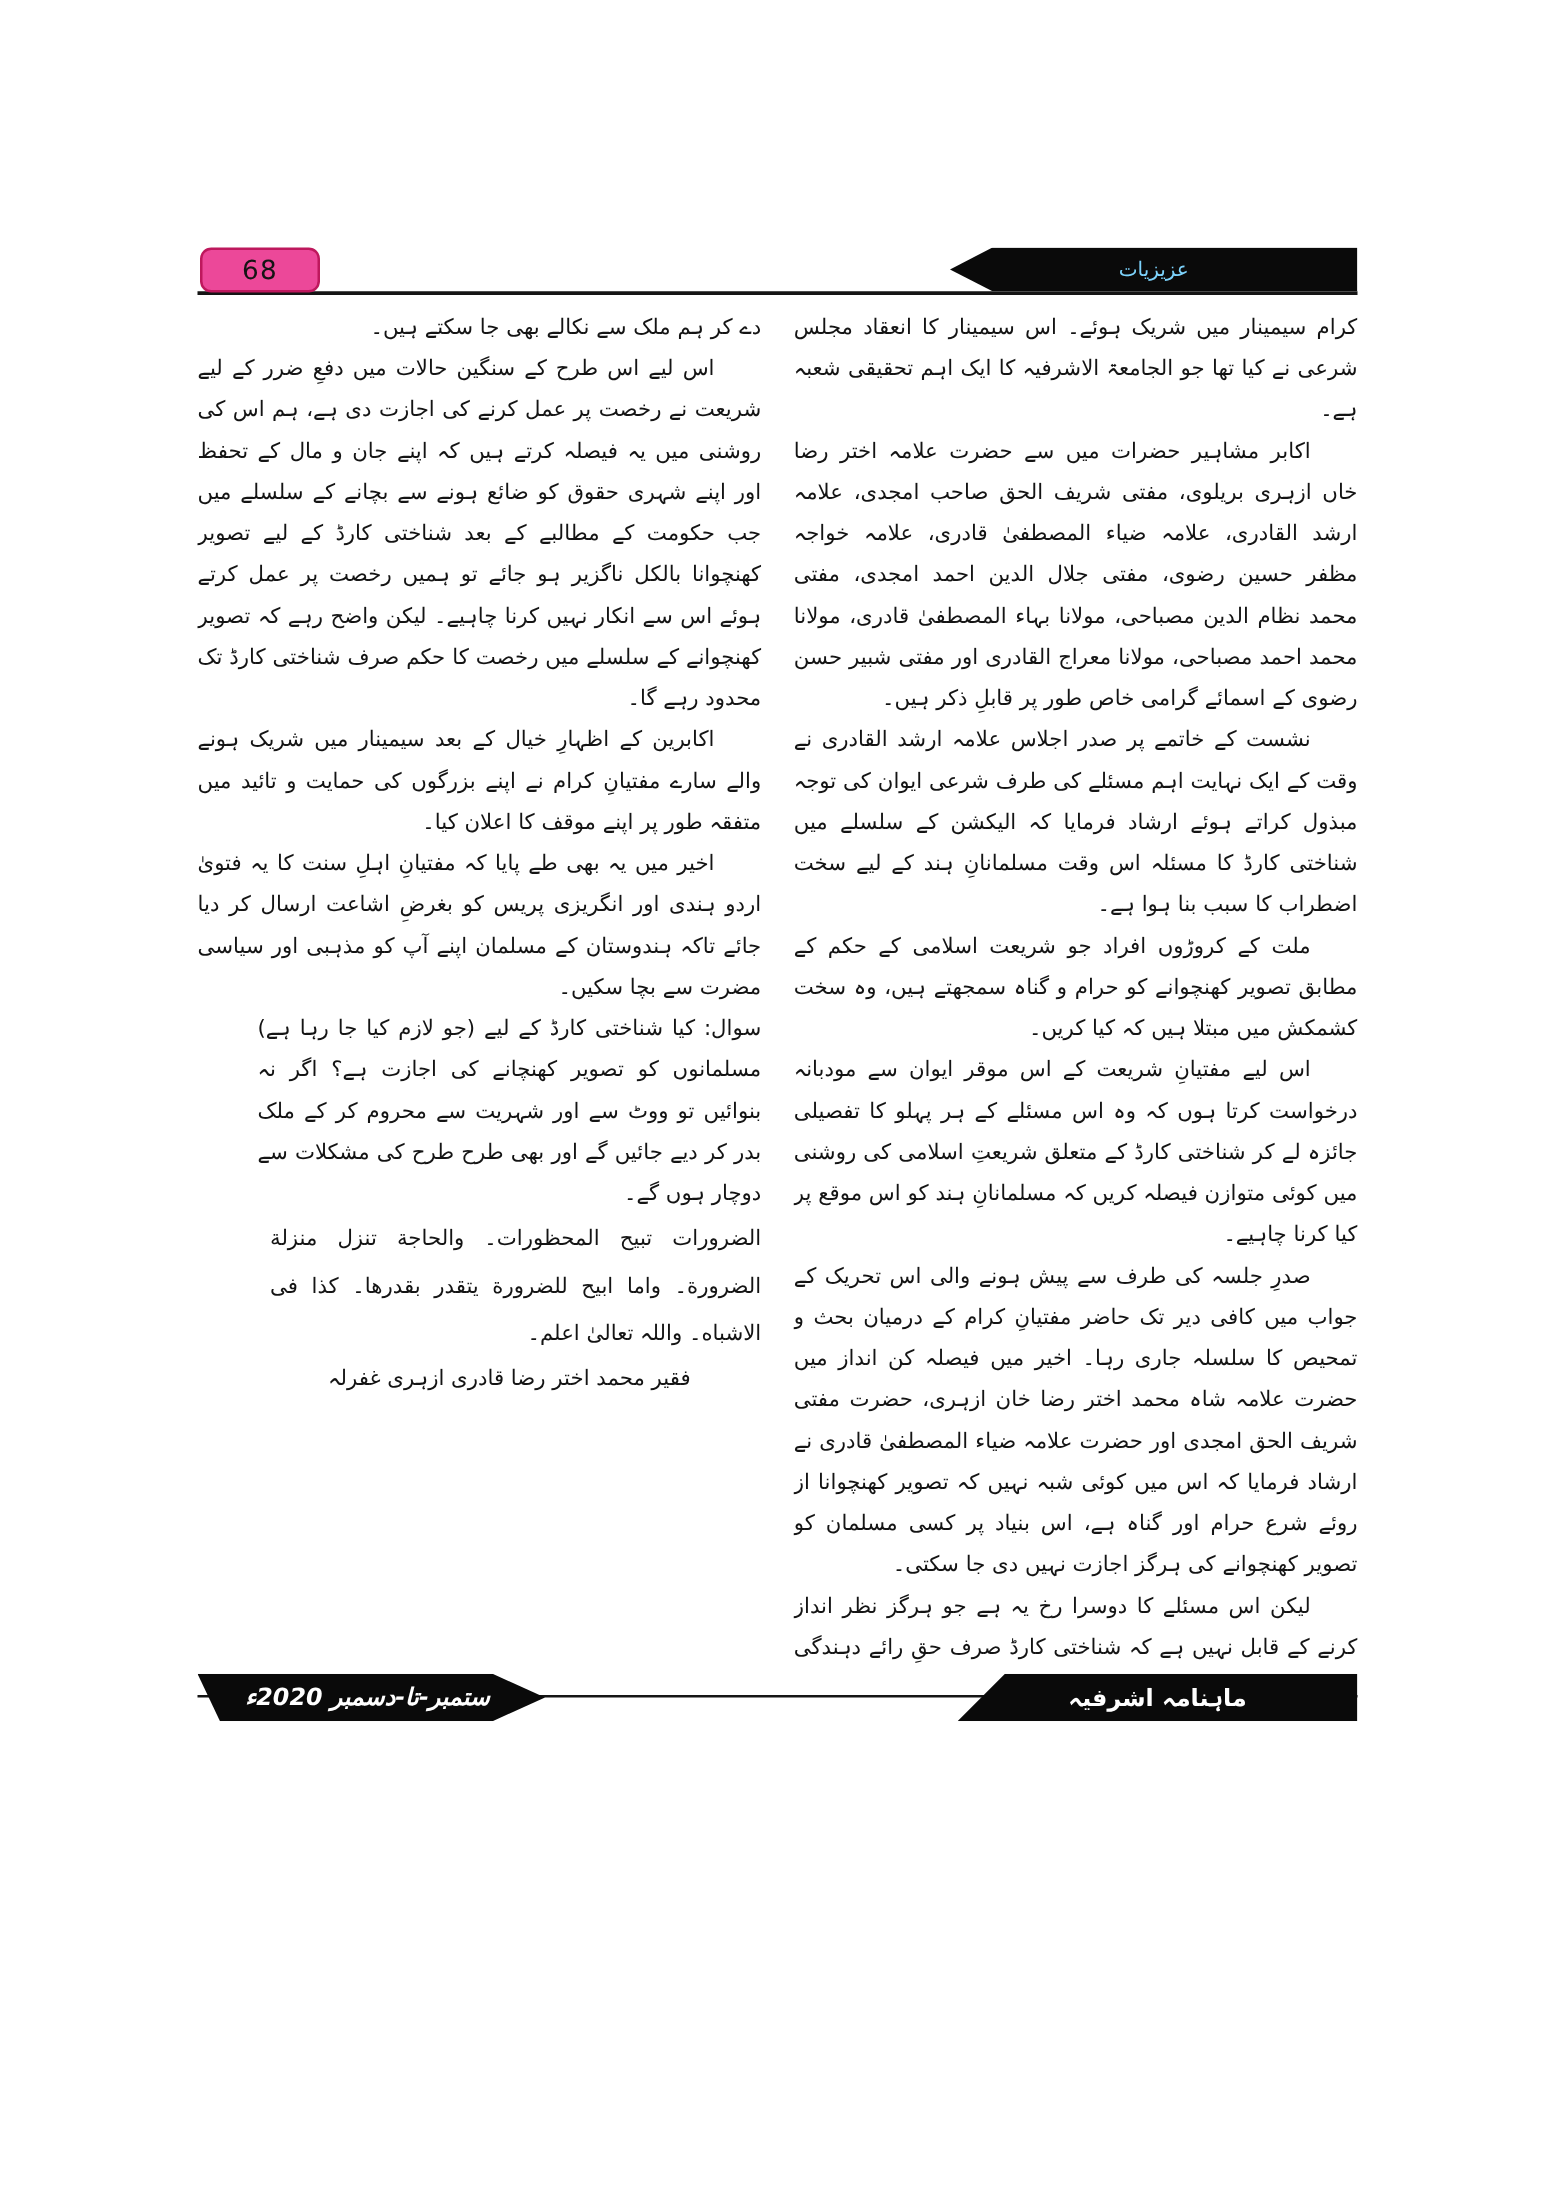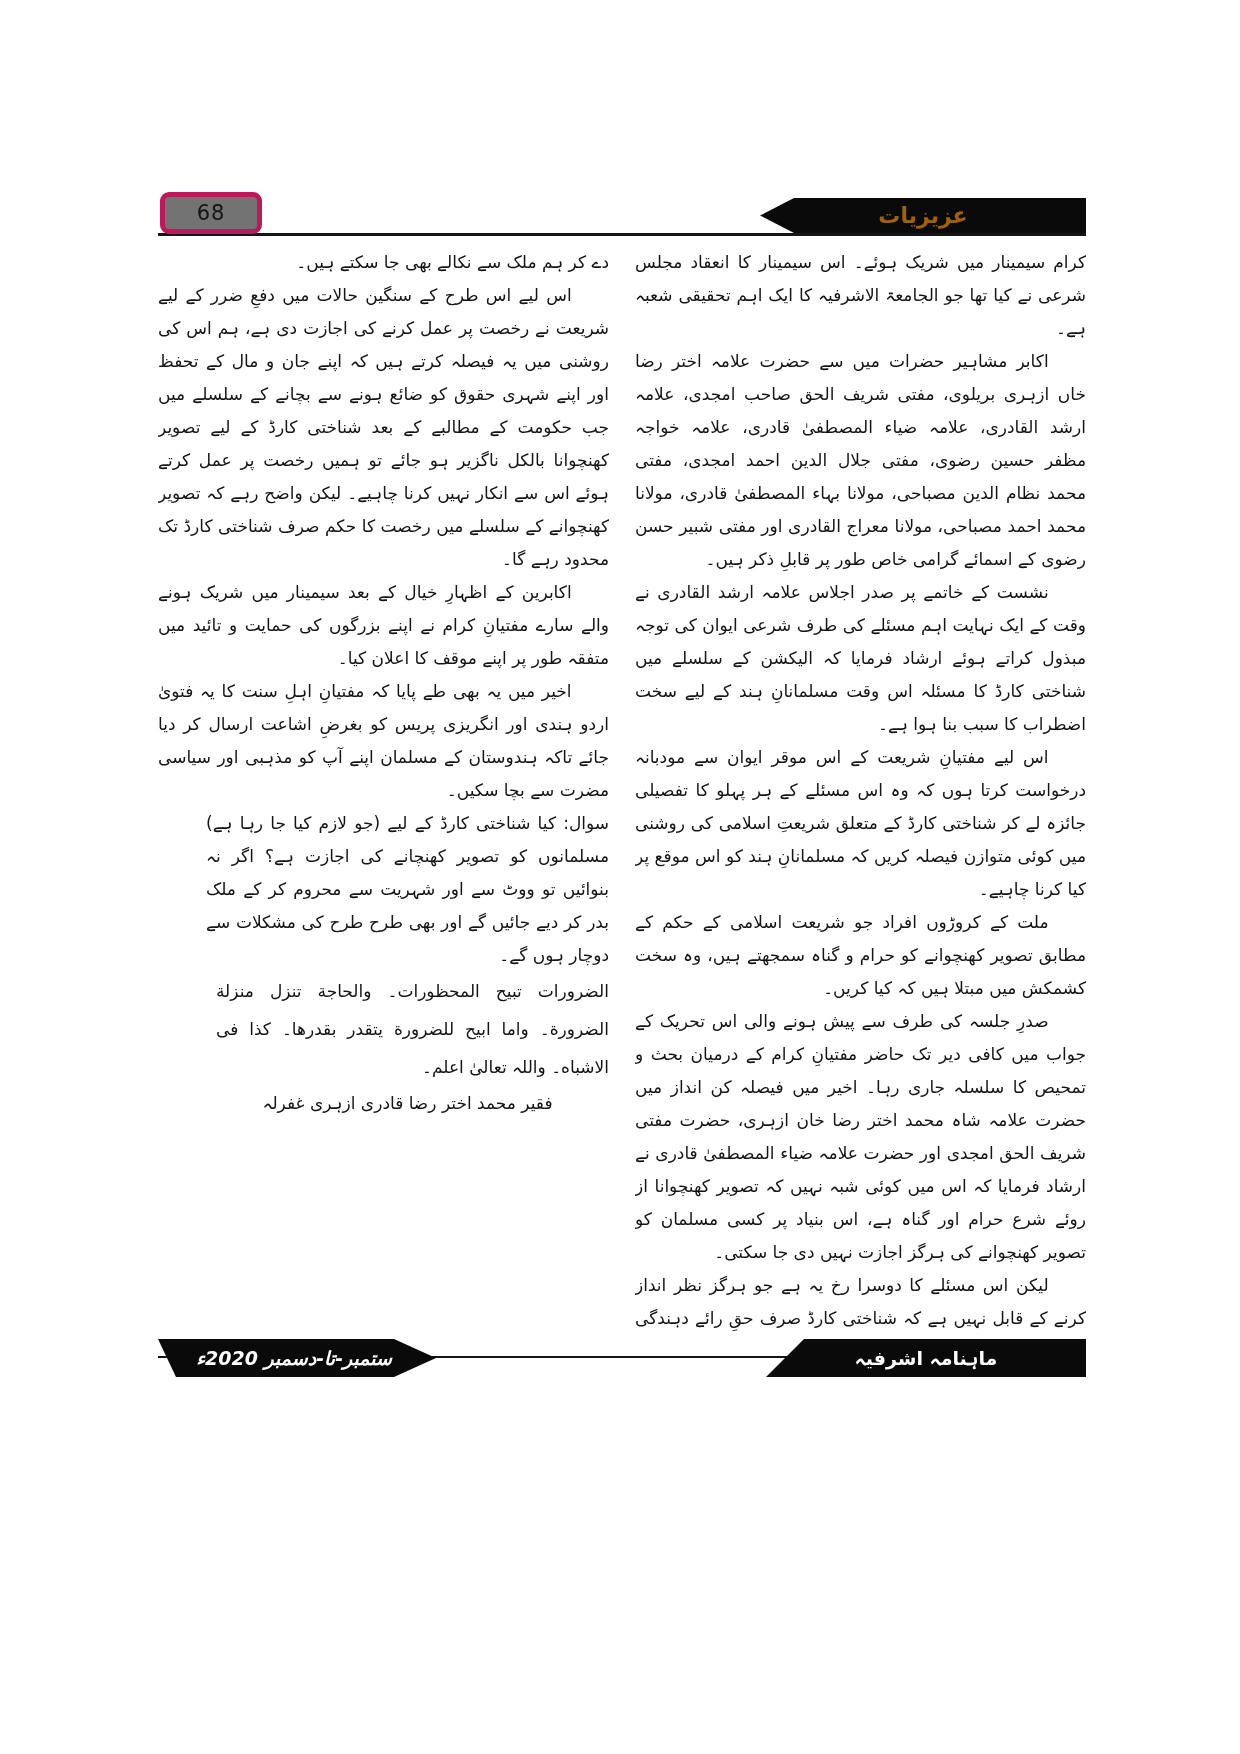--- a/index.html
+++ b/index.html
@@ -30,35 +30,35 @@
   .header-rule {
     position: absolute;
     left: 0; right: 0; bottom: 0;
     height: 3px;
     background: #151515;
   }
   .page-number-box {
     position: absolute;
     left: 2px; bottom: 2px;
     width: 92px; height: 32px;
-    border: 5px solid #be185d;
+    border: 2px solid #be185d;
     border-radius: 9px;
-    background: #737373;
+    background: #ec4899;
     display: flex; align-items: center; justify-content: center;
     font-size: 21px;
     letter-spacing: 1px;
   }
   .section-banner {
     position: absolute;
     right: 0; bottom: 3px;
     width: 326px; height: 35px;
     background: #0a0a0a;
-    color: #a16207;
+    color: #7dd3fc;
     display: flex; align-items: center; justify-content: center;
-    font-size: 22px; font-weight: bold;
+    font-size: 16px; font-weight: normal;
     direction: rtl;
     clip-path: polygon(0 50%, 34px 0, 100% 0, 100% 100%, 34px 100%);
   }
 
   
   .columns {
     position: absolute;
     top: 246px;
     left: 158px;
     width: 928px;
@@ -145,22 +145,22 @@
     <div class="page-number-box">68</div>
     <div class="section-banner">عزیزیات</div>
   </header>
 
   <main class="columns">
 
     <section class="col">
       <p class="para no-indent">کرام سیمینار میں شریک ہوئے۔ اس سیمینار کا انعقاد مجلس شرعی نے کیا تھا جو الجامعۃ الاشرفیہ کا ایک اہم تحقیقی شعبہ ہے۔</p>
       <p class="para">اکابر مشاہیر حضرات میں سے حضرت علامہ اختر رضا خاں ازہری بریلوی، مفتی شریف الحق صاحب امجدی، علامہ ارشد القادری، علامہ ضیاء المصطفیٰ قادری، علامہ خواجہ مظفر حسین رضوی، مفتی جلال الدین احمد امجدی، مفتی محمد نظام الدین مصباحی، مولانا بہاء المصطفیٰ قادری، مولانا محمد احمد مصباحی، مولانا معراج القادری اور مفتی شبیر حسن رضوی کے اسمائے گرامی خاص طور پر قابلِ ذکر ہیں۔</p>
       <p class="para">نشست کے خاتمے پر صدر اجلاس علامہ ارشد القادری نے وقت کے ایک نہایت اہم مسئلے کی طرف شرعی ایوان کی توجہ مبذول کراتے ہوئے ارشاد فرمایا کہ الیکشن کے سلسلے میں شناختی کارڈ کا مسئلہ اس وقت مسلمانانِ ہند کے لیے سخت اضطراب کا سبب بنا ہوا ہے۔</p>
+      <p class="para">ملت کے کروڑوں افراد جو شریعت اسلامی کے حکم کے مطابق تصویر کھنچوانے کو حرام و گناہ سمجھتے ہیں، وہ سخت کشمکش میں مبتلا ہیں کہ کیا کریں۔</p>
       <p class="para">اس لیے مفتیانِ شریعت کے اس موقر ایوان سے مودبانہ درخواست کرتا ہوں کہ وہ اس مسئلے کے ہر پہلو کا تفصیلی جائزہ لے کر شناختی کارڈ کے متعلق شریعتِ اسلامی کی روشنی میں کوئی متوازن فیصلہ کریں کہ مسلمانانِ ہند کو اس موقع پر کیا کرنا چاہیے۔</p>
-      <p class="para">ملت کے کروڑوں افراد جو شریعت اسلامی کے حکم کے مطابق تصویر کھنچوانے کو حرام و گناہ سمجھتے ہیں، وہ سخت کشمکش میں مبتلا ہیں کہ کیا کریں۔</p>
       <p class="para">صدرِ جلسہ کی طرف سے پیش ہونے والی اس تحریک کے جواب میں کافی دیر تک حاضر مفتیانِ کرام کے درمیان بحث و تمحیص کا سلسلہ جاری رہا۔ اخیر میں فیصلہ کن انداز میں حضرت علامہ شاہ محمد اختر رضا خان ازہری، حضرت مفتی شریف الحق امجدی اور حضرت علامہ ضیاء المصطفیٰ قادری نے ارشاد فرمایا کہ اس میں کوئی شبہ نہیں کہ تصویر کھنچوانا از روئے شرع حرام اور گناہ ہے، اس بنیاد پر کسی مسلمان کو تصویر کھنچوانے کی ہرگز اجازت نہیں دی جا سکتی۔</p>
       <p class="para">لیکن اس مسئلے کا دوسرا رخ یہ ہے جو ہرگز نظر انداز کرنے کے قابل نہیں ہے کہ شناختی کارڈ صرف حقِ رائے دہندگی ہی کا پروانہ نہیں ہے بلکہ ہندوستانی شہریت و قومیت کے ثبوت کے لیے وہ ایک سرکاری دستاویز بھی ہے۔ اگر تصویر کی وجہ سے اس سرکاری دستاویز کو ہم نے حاصل کرنے سے انکار کر دیا تو مستقبل میں یہ ہمارے لیے سخت مہلکات و مشکلات کا پیش خیمہ بن سکتا ہے۔ اس ملک کے شہری حقوق سے ہم یکلخت محروم بھی کیے جا سکتے ہیں، بلکہ غیر ملکی قرار</p>
     </section>
 
     <section class="col">
       <p class="para no-indent">دے کر ہم ملک سے نکالے بھی جا سکتے ہیں۔</p>
       <p class="para">اس لیے اس طرح کے سنگین حالات میں دفعِ ضرر کے لیے شریعت نے رخصت پر عمل کرنے کی اجازت دی ہے، ہم اس کی روشنی میں یہ فیصلہ کرتے ہیں کہ اپنے جان و مال کے تحفظ اور اپنے شہری حقوق کو ضائع ہونے سے بچانے کے سلسلے میں جب حکومت کے مطالبے کے بعد شناختی کارڈ کے لیے تصویر کھنچوانا بالکل ناگزیر ہو جائے تو ہمیں رخصت پر عمل کرتے ہوئے اس سے انکار نہیں کرنا چاہیے۔ لیکن واضح رہے کہ تصویر کھنچوانے کے سلسلے میں رخصت کا حکم صرف شناختی کارڈ تک محدود رہے گا۔</p>
       <p class="para">اکابرین کے اظہارِ خیال کے بعد سیمینار میں شریک ہونے والے سارے مفتیانِ کرام نے اپنے بزرگوں کی حمایت و تائید میں متفقہ طور پر اپنے موقف کا اعلان کیا۔</p>
       <p class="para">اخیر میں یہ بھی طے پایا کہ مفتیانِ اہلِ سنت کا یہ فتویٰ اردو ہندی اور انگریزی پریس کو بغرضِ اشاعت ارسال کر دیا جائے تاکہ ہندوستان کے مسلمان اپنے آپ کو مذہبی اور سیاسی مضرت سے بچا سکیں۔</p>
 

